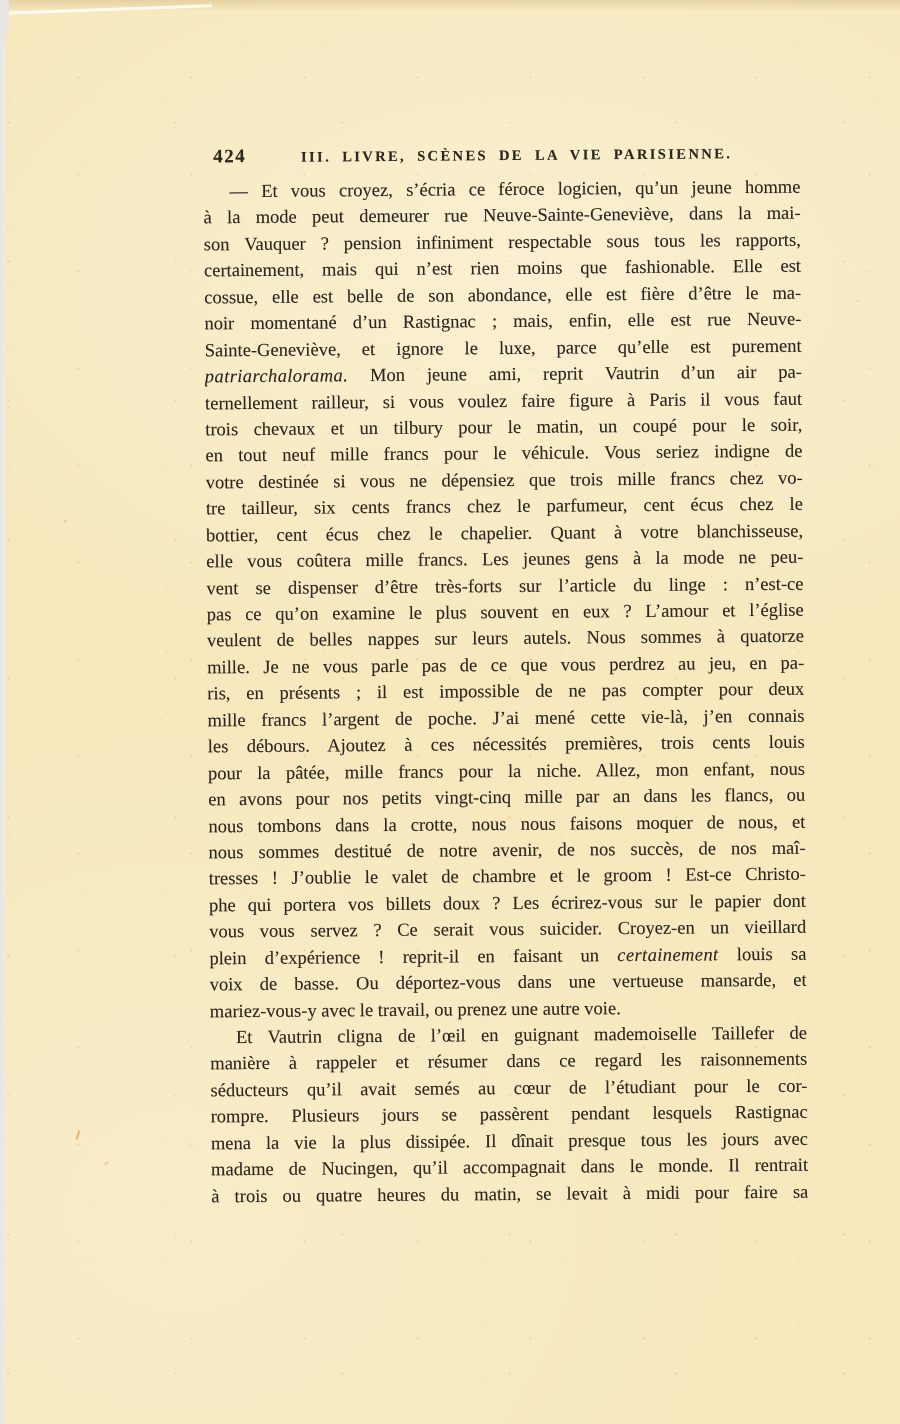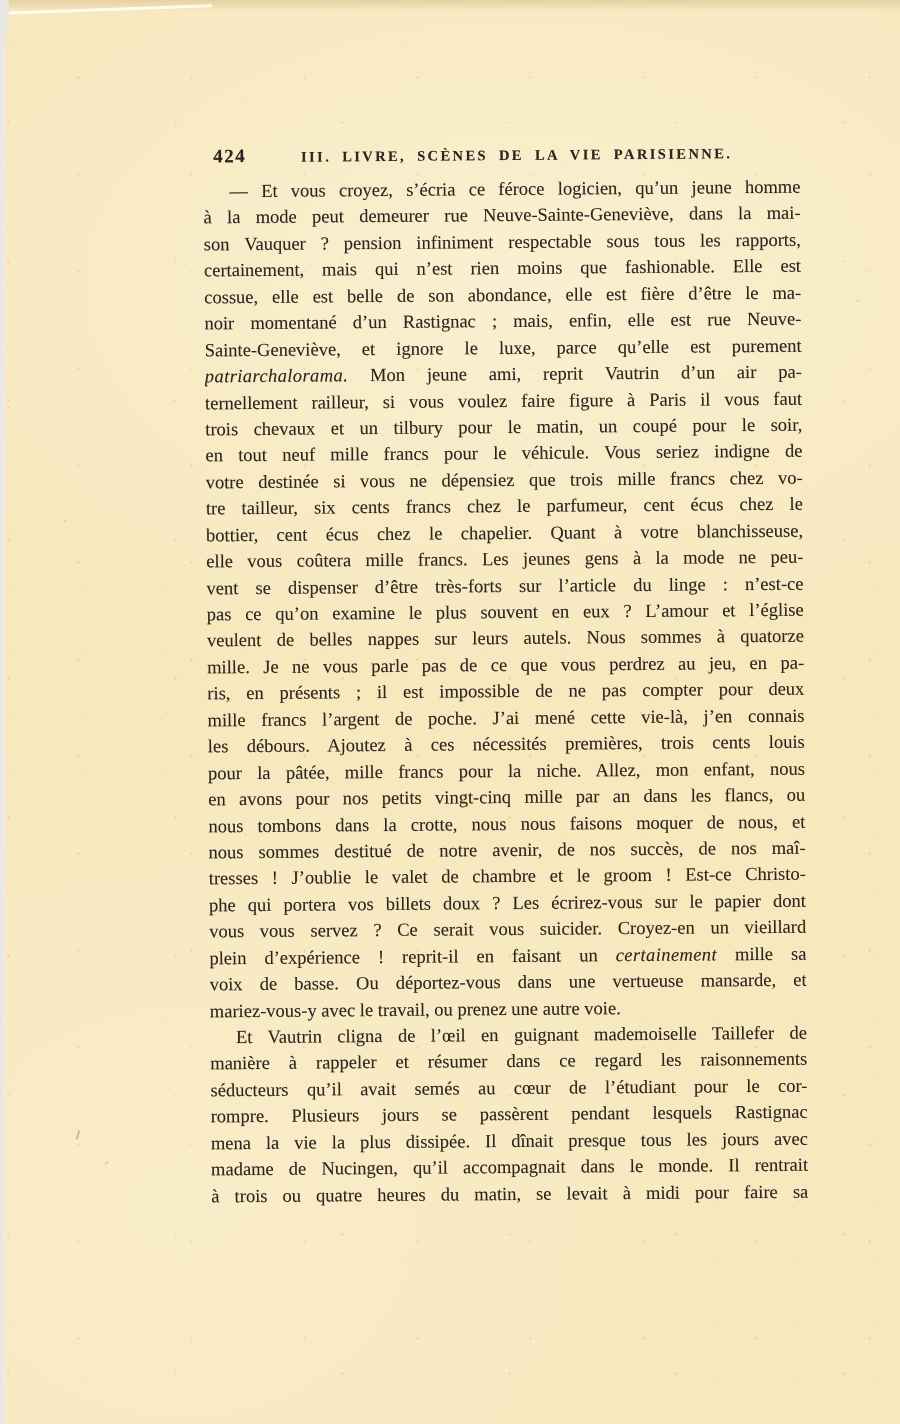--- a/index.html
+++ b/index.html
@@ -121,21 +121,21 @@
           <div class="text-line"><span class="text-segment">ris, en présents ; il est impossible de ne pas compter pour deux</span></div>
           <div class="text-line"><span class="text-segment">mille francs l’argent de poche. J’ai mené cette vie-là, j’en connais</span></div>
           <div class="text-line"><span class="text-segment">les débours. Ajoutez à ces nécessités premières, trois cents louis</span></div>
           <div class="text-line"><span class="text-segment">pour la pâtée, mille francs pour la niche. Allez, mon enfant, nous</span></div>
           <div class="text-line"><span class="text-segment">en avons pour nos petits vingt-cinq mille par an dans les flancs, ou</span></div>
           <div class="text-line"><span class="text-segment">nous tombons dans la crotte, nous nous faisons moquer de nous, et</span></div>
           <div class="text-line"><span class="text-segment">nous sommes destitué de notre avenir, de nos succès, de nos maî-</span></div>
           <div class="text-line"><span class="text-segment">tresses ! J’oublie le valet de chambre et le groom ! Est-ce Christo-</span></div>
           <div class="text-line"><span class="text-segment">phe qui portera vos billets doux ? Les écrirez-vous sur le papier dont</span></div>
           <div class="text-line"><span class="text-segment">vous vous servez ? Ce serait vous suicider. Croyez-en un vieillard</span></div>
-          <div class="text-line"><span class="text-segment">plein d’expérience ! reprit-il en faisant un </span><span class="text-segment italic">certainement</span><span class="text-segment"> mille sa</span></div>
+          <div class="text-line"><span class="text-segment">plein d’expérience ! reprit-il en faisant un </span><span class="text-segment italic">certainement</span><span class="text-segment"> louis sa</span></div>
           <div class="text-line"><span class="text-segment">voix de basse. Ou déportez-vous dans une vertueuse mansarde, et</span></div>
           <div class="text-line short-last"><span class="text-segment">mariez-vous-y avec le travail, ou prenez une autre voie.</span></div>
         </div>
         <div class="paragraph">
           <div class="text-line indent"><span class="text-segment">Et Vautrin cligna de l’œil en guignant mademoiselle Taillefer de</span></div>
           <div class="text-line"><span class="text-segment">manière à rappeler et résumer dans ce regard les raisonnements</span></div>
           <div class="text-line"><span class="text-segment">séducteurs qu’il avait semés au cœur de l’étudiant pour le cor-</span></div>
           <div class="text-line"><span class="text-segment">rompre. Plusieurs jours se passèrent pendant lesquels Rastignac</span></div>
           <div class="text-line"><span class="text-segment">mena la vie la plus dissipée. Il dînait presque tous les jours avec</span></div>
           <div class="text-line"><span class="text-segment">madame de Nucingen, qu’il accompagnait dans le monde. Il rentrait</span></div>

